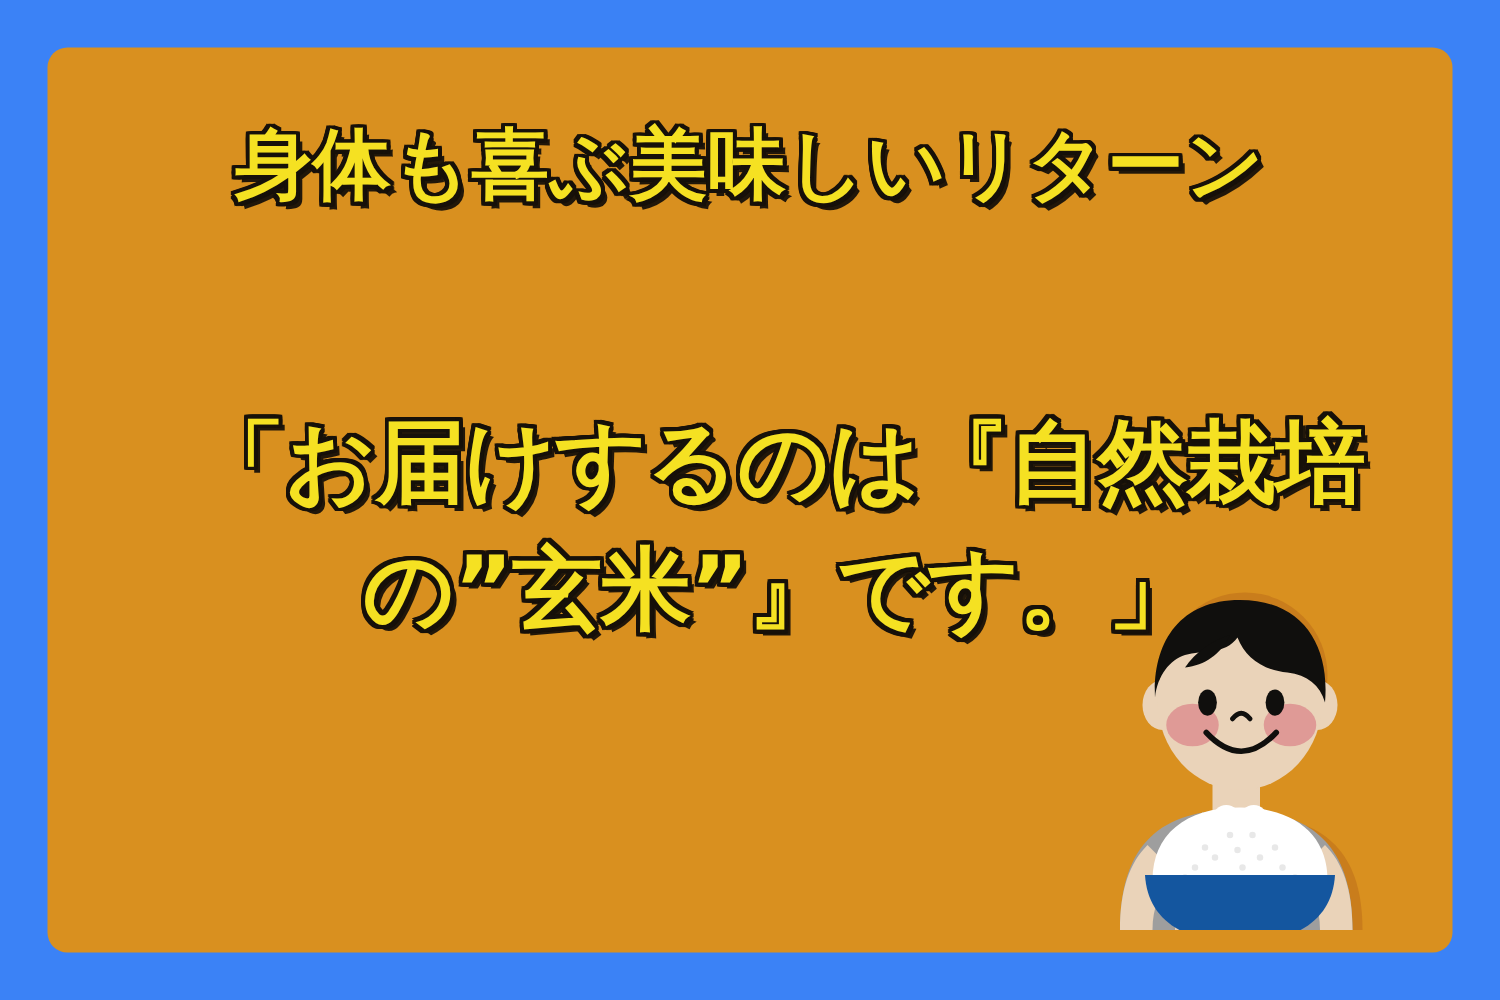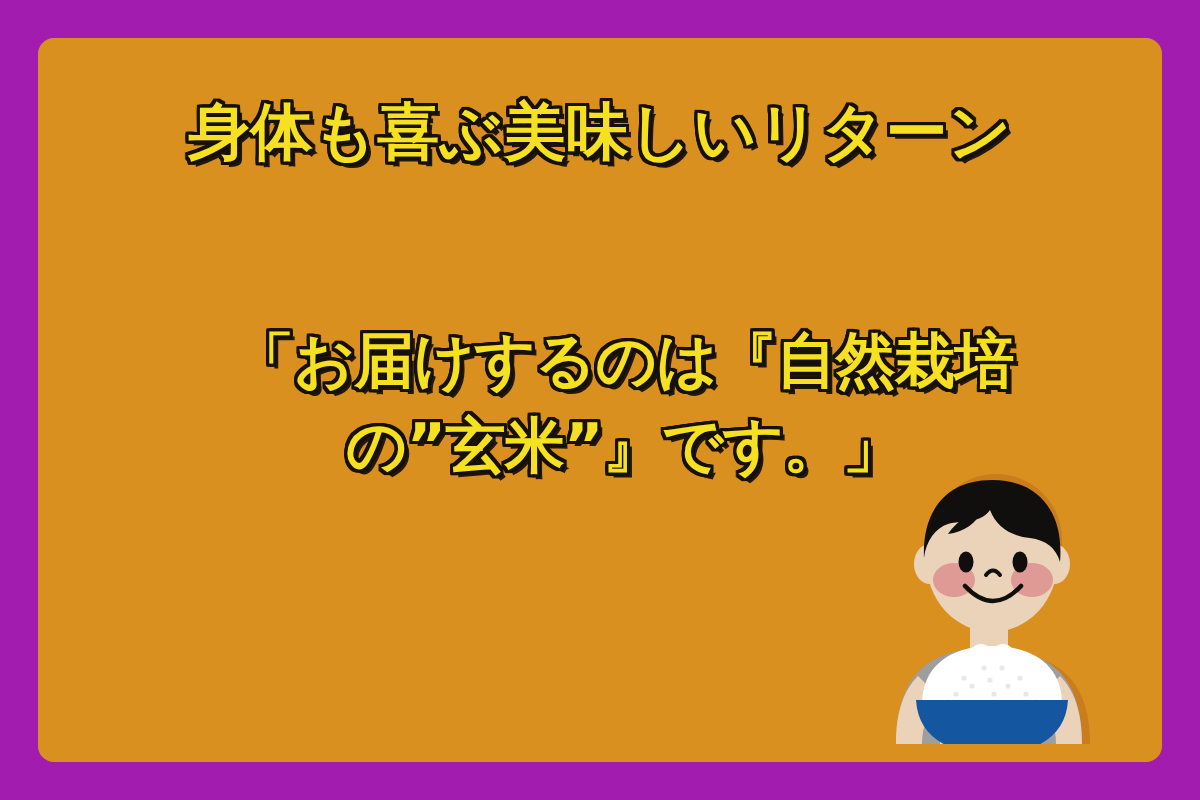--- a/index.html
+++ b/index.html
@@ -11,21 +11,21 @@
   }
   body {
     font-family: "DejaVu Sans", sans-serif;
     background: #ffe01e;
   }
 
   #slide {
     position: relative;
     width: 1200px;
     height: 800px;
-    background: #a21caf;
+    background: #3b82f6;
     overflow: hidden;
   }
 
   
   #panel {
     position: absolute;
     left: 38px;
     top: 38px;
     width: 1124px;
     height: 724px;
@@ -69,21 +69,21 @@
   #quote {
     position: absolute;
     left: 0;
     top: 280px;
     width: 1124px;
     text-align: center;
     line-height: 1.42;
   }
   #quote .qline {
     display: block;
-    font-size: 60px;
+    font-size: 72px;
     white-space: nowrap;
     padding-left: 48px;
   }
   #quote .qline.l1 { letter-spacing: -0.012em; }
   #quote .qline.l2 { letter-spacing: -0.012em; }
 
   
   #figure {
     position: absolute;
     right: 18px;

